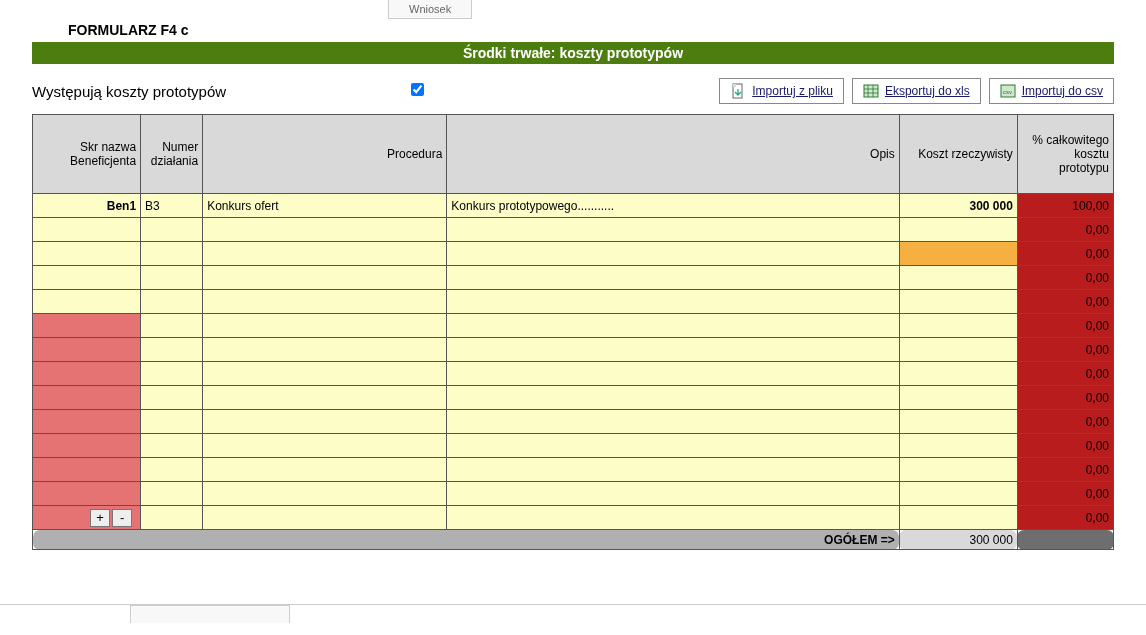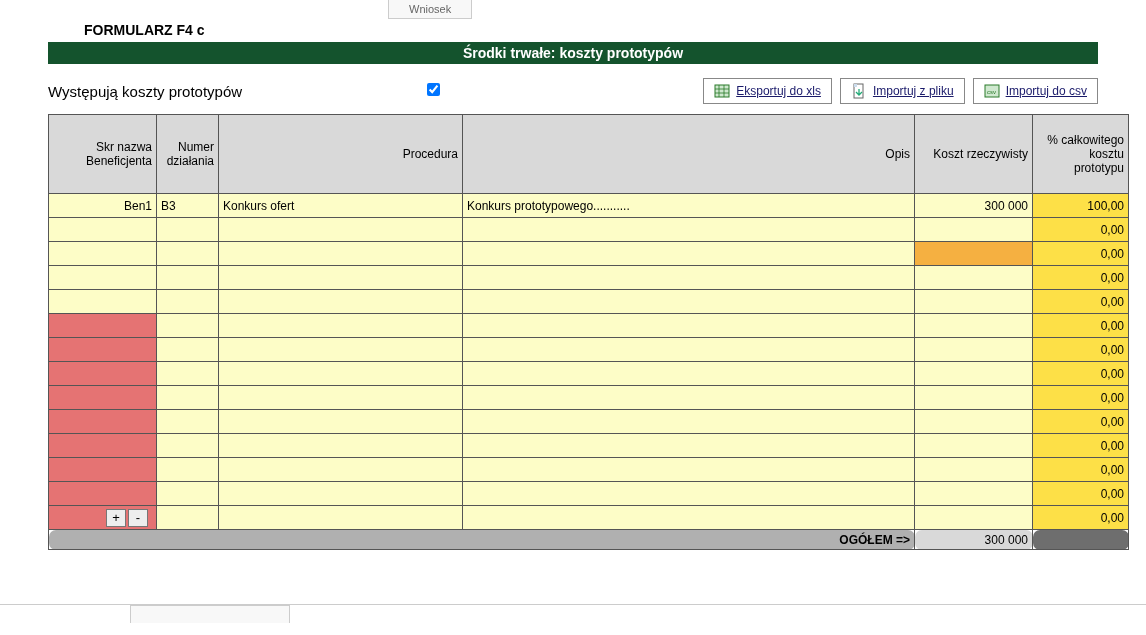--- a/index.html
+++ b/index.html
@@ -1,36 +1,36 @@
 <!DOCTYPE html>
 <html><head>
   <meta charset="utf-8">
   <style>
     * { box-sizing: border-box; margin: 0; padding: 0; }
     body { font-family: Arial, sans-serif; font-size: 12px; background: #fff; }
-    .page { width: 1146px; height: 635px; position: relative; padding: 0 48px; }
+    .page { width: 1146px; height: 635px; position: relative; padding: 0 32px; }
     .top-tab { position: absolute; left: 388px; top: 0; border: 1px solid #ccc; border-top: none; padding: 3px 20px; color: #666; font-size: 11px; background: #f8f8f8; }
     .form-title { font-weight: bold; font-size: 14px; padding-top: 22px; padding-bottom: 4px; margin-left: 36px; }
-    .banner { background: #14532d; color: #fff; text-align: center; font-weight: bold; font-size: 14px; padding: 3px 0; }
+    .banner { background: #4d7c0f; color: #fff; text-align: center; font-weight: bold; font-size: 14px; padding: 3px 0; }
     .toolbar { display: flex; align-items: center; padding: 14px 0 10px; }
     .checkbox-label { font-size: 15px; }
     .checkbox-wrap { margin-left: 185px; }
     .spacer { flex: 1; }
     .action-btn { border: 1px solid #888; background: #fff; padding: 4px 10px; margin-left: 8px; cursor: pointer; display: inline-flex; align-items: center; gap: 6px; }
     .action-btn span.label { text-decoration: underline; color: #1a1a6a; font-size: 12px; }
     .icon-svg { display: inline-block; width: 16px; height: 16px; }
     table.grid { width: 100%; border-collapse: collapse; table-layout: fixed; }
     table.grid th, table.grid td { border: 1px solid #555; }
     table.grid th { background: #d9d9d9; font-weight: normal; font-size: 12px; padding: 18px 4px; text-align: right; }
     table.grid td { height: 24px; padding: 2px 4px; font-size: 12px; }
     td.yellow { background: #fdfdc7; }
-    td.grey { background: #fde047; text-align: right; }
+    td.grey { background: #b91c1c; text-align: right; }
     td.red { background: #e57373; }
     td.orange { background: #f5b041; }
-    td.right { text-align: right; }
+    td.right { text-align: right; font-weight: bold; }
     td.left { text-align: left; }
     .col-skr { width: 108px; }
     .col-num { width: 62px; }
     .col-proc { width: 244px; }
     .col-opis { width: 452px; }
     .col-koszt { width: 118px; }
     .col-pct { width: 96px; }
     tr.total td { background: #b0b0b0; font-weight: bold; height: 20px; border-radius: 7px; }
     tr.total td.dark { background: #6e6e6e; }
     tr.total td.light { background: #d9d9d9; font-weight: normal; }
@@ -52,36 +52,36 @@
   <div class="toolbar">
     <span class="checkbox-label">Występują koszty prototypów</span>
     <span class="checkbox-wrap">
       <input type="checkbox" checked="" style="">
     </span>
     <span class="spacer"></span>
 
     <button class="action-btn">
       <span class="icon-svg">
         <svg viewBox="0 0 16 16">
-            <rect x="1" y="2" width="14" height="12" fill="#cfe8cf" stroke="#2a7a2a"></rect>
-            <path d="M1 6 H15 M1 10 H15 M5 2 V14 M10 2 V14" stroke="#2a7a2a" stroke-width="0.8"></path>
-          </svg>
-      </span>
-      <span class="label">Eksportuj do xls</span>
-    </button>
-
-    <button class="action-btn">
-      <span class="icon-svg">
-        <svg viewBox="0 0 16 16">
             <rect x="3" y="1" width="9" height="14" fill="#fff" stroke="#666"></rect>
             <path d="M3 1 L6 1 L6 4 L3 4 Z" fill="#cde"></path>
             <path d="M8 6 L8 12 M5 9 L8 12 L11 9" stroke="#2a7" stroke-width="1.3" fill="none"></path>
           </svg>
       </span>
       <span class="label">Importuj z pliku</span>
+    </button>
+
+    <button class="action-btn">
+      <span class="icon-svg">
+        <svg viewBox="0 0 16 16">
+            <rect x="1" y="2" width="14" height="12" fill="#cfe8cf" stroke="#2a7a2a"></rect>
+            <path d="M1 6 H15 M1 10 H15 M5 2 V14 M10 2 V14" stroke="#2a7a2a" stroke-width="0.8"></path>
+          </svg>
+      </span>
+      <span class="label">Eksportuj do xls</span>
     </button>
 
     <button class="action-btn">
       <span class="icon-svg">
         <svg viewBox="0 0 16 16">
             <rect x="1" y="2" width="14" height="12" fill="#cfe8cf" stroke="#2a7a2a"></rect>
             <text x="3" y="11" font-size="6" fill="#2a7a2a" font-family="Arial">csv</text>
           </svg>
       </span>
       <span class="label">Importuj do csv</span>

